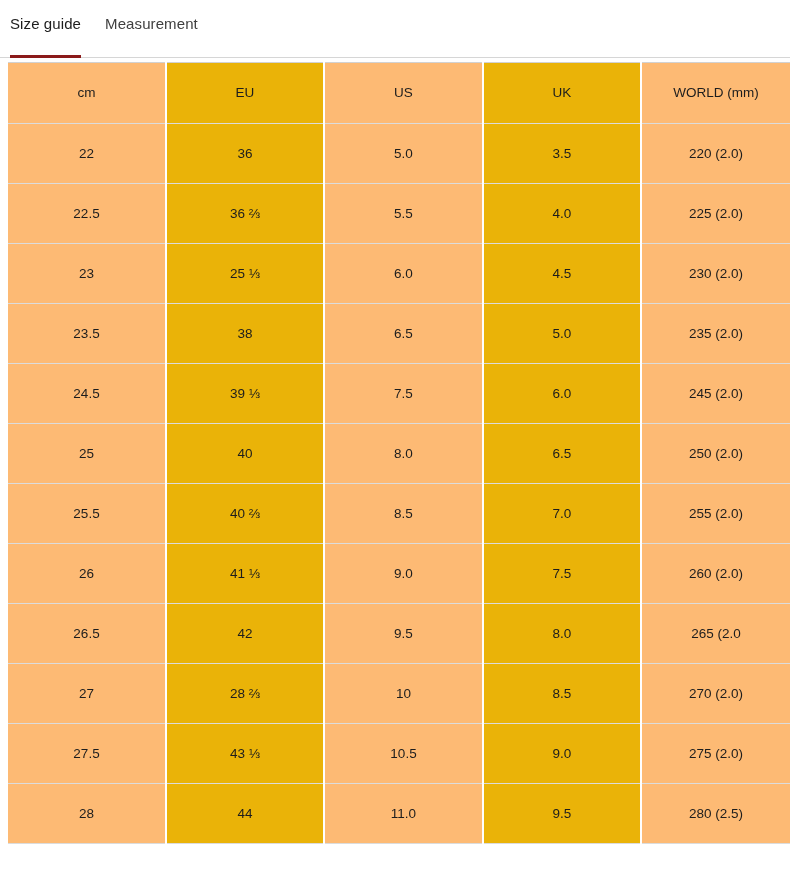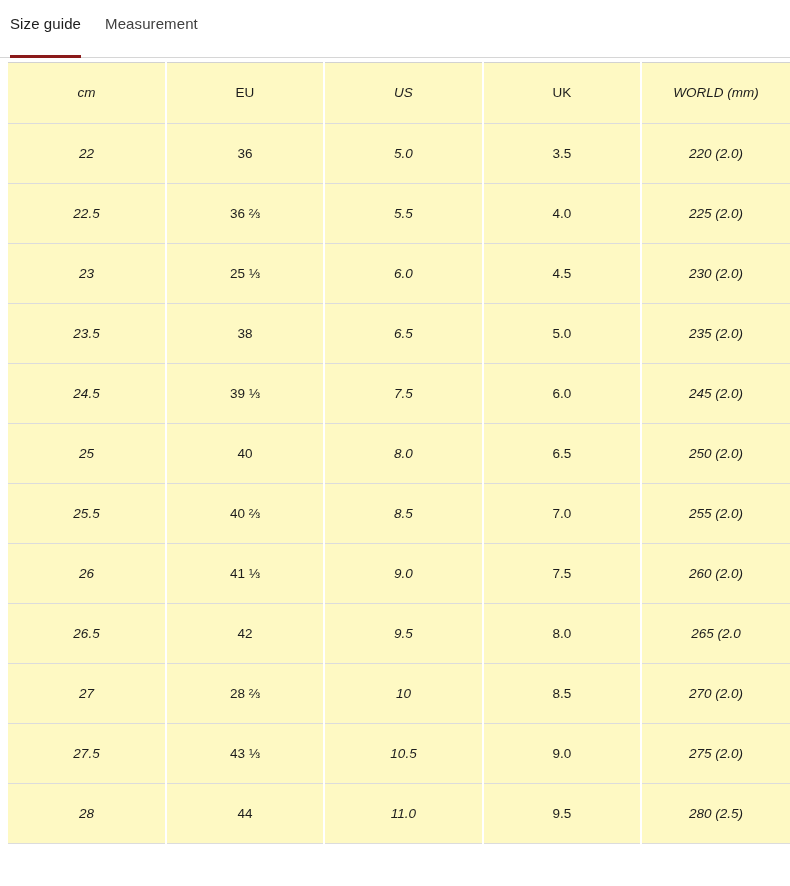--- a/index.html
+++ b/index.html
@@ -103,23 +103,23 @@
     border-right: 2px solid #ffffff;
   }
   #size-table th {
     height: 61px;
     font-weight: 400;
   }
   #size-table td { height: 60px; }
 
   
   #size-table th.stripe,
-  #size-table td.stripe { background: #fef9c3; font-style: italic; }
+  #size-table td.stripe { background: #fdba74; }
   #size-table th.plain,
-  #size-table td.plain  { background: #fef9c3; margin-top: 24px; }
+  #size-table td.plain  { background: #eab308; margin-top: 24px; }
 
   
   #size-table th:first-child,
   #size-table td:first-child { border-left: none; }
   #size-table th:last-child,
   #size-table td:last-child { border-right: none; }
 </style>
 </head>
 <body>
 

